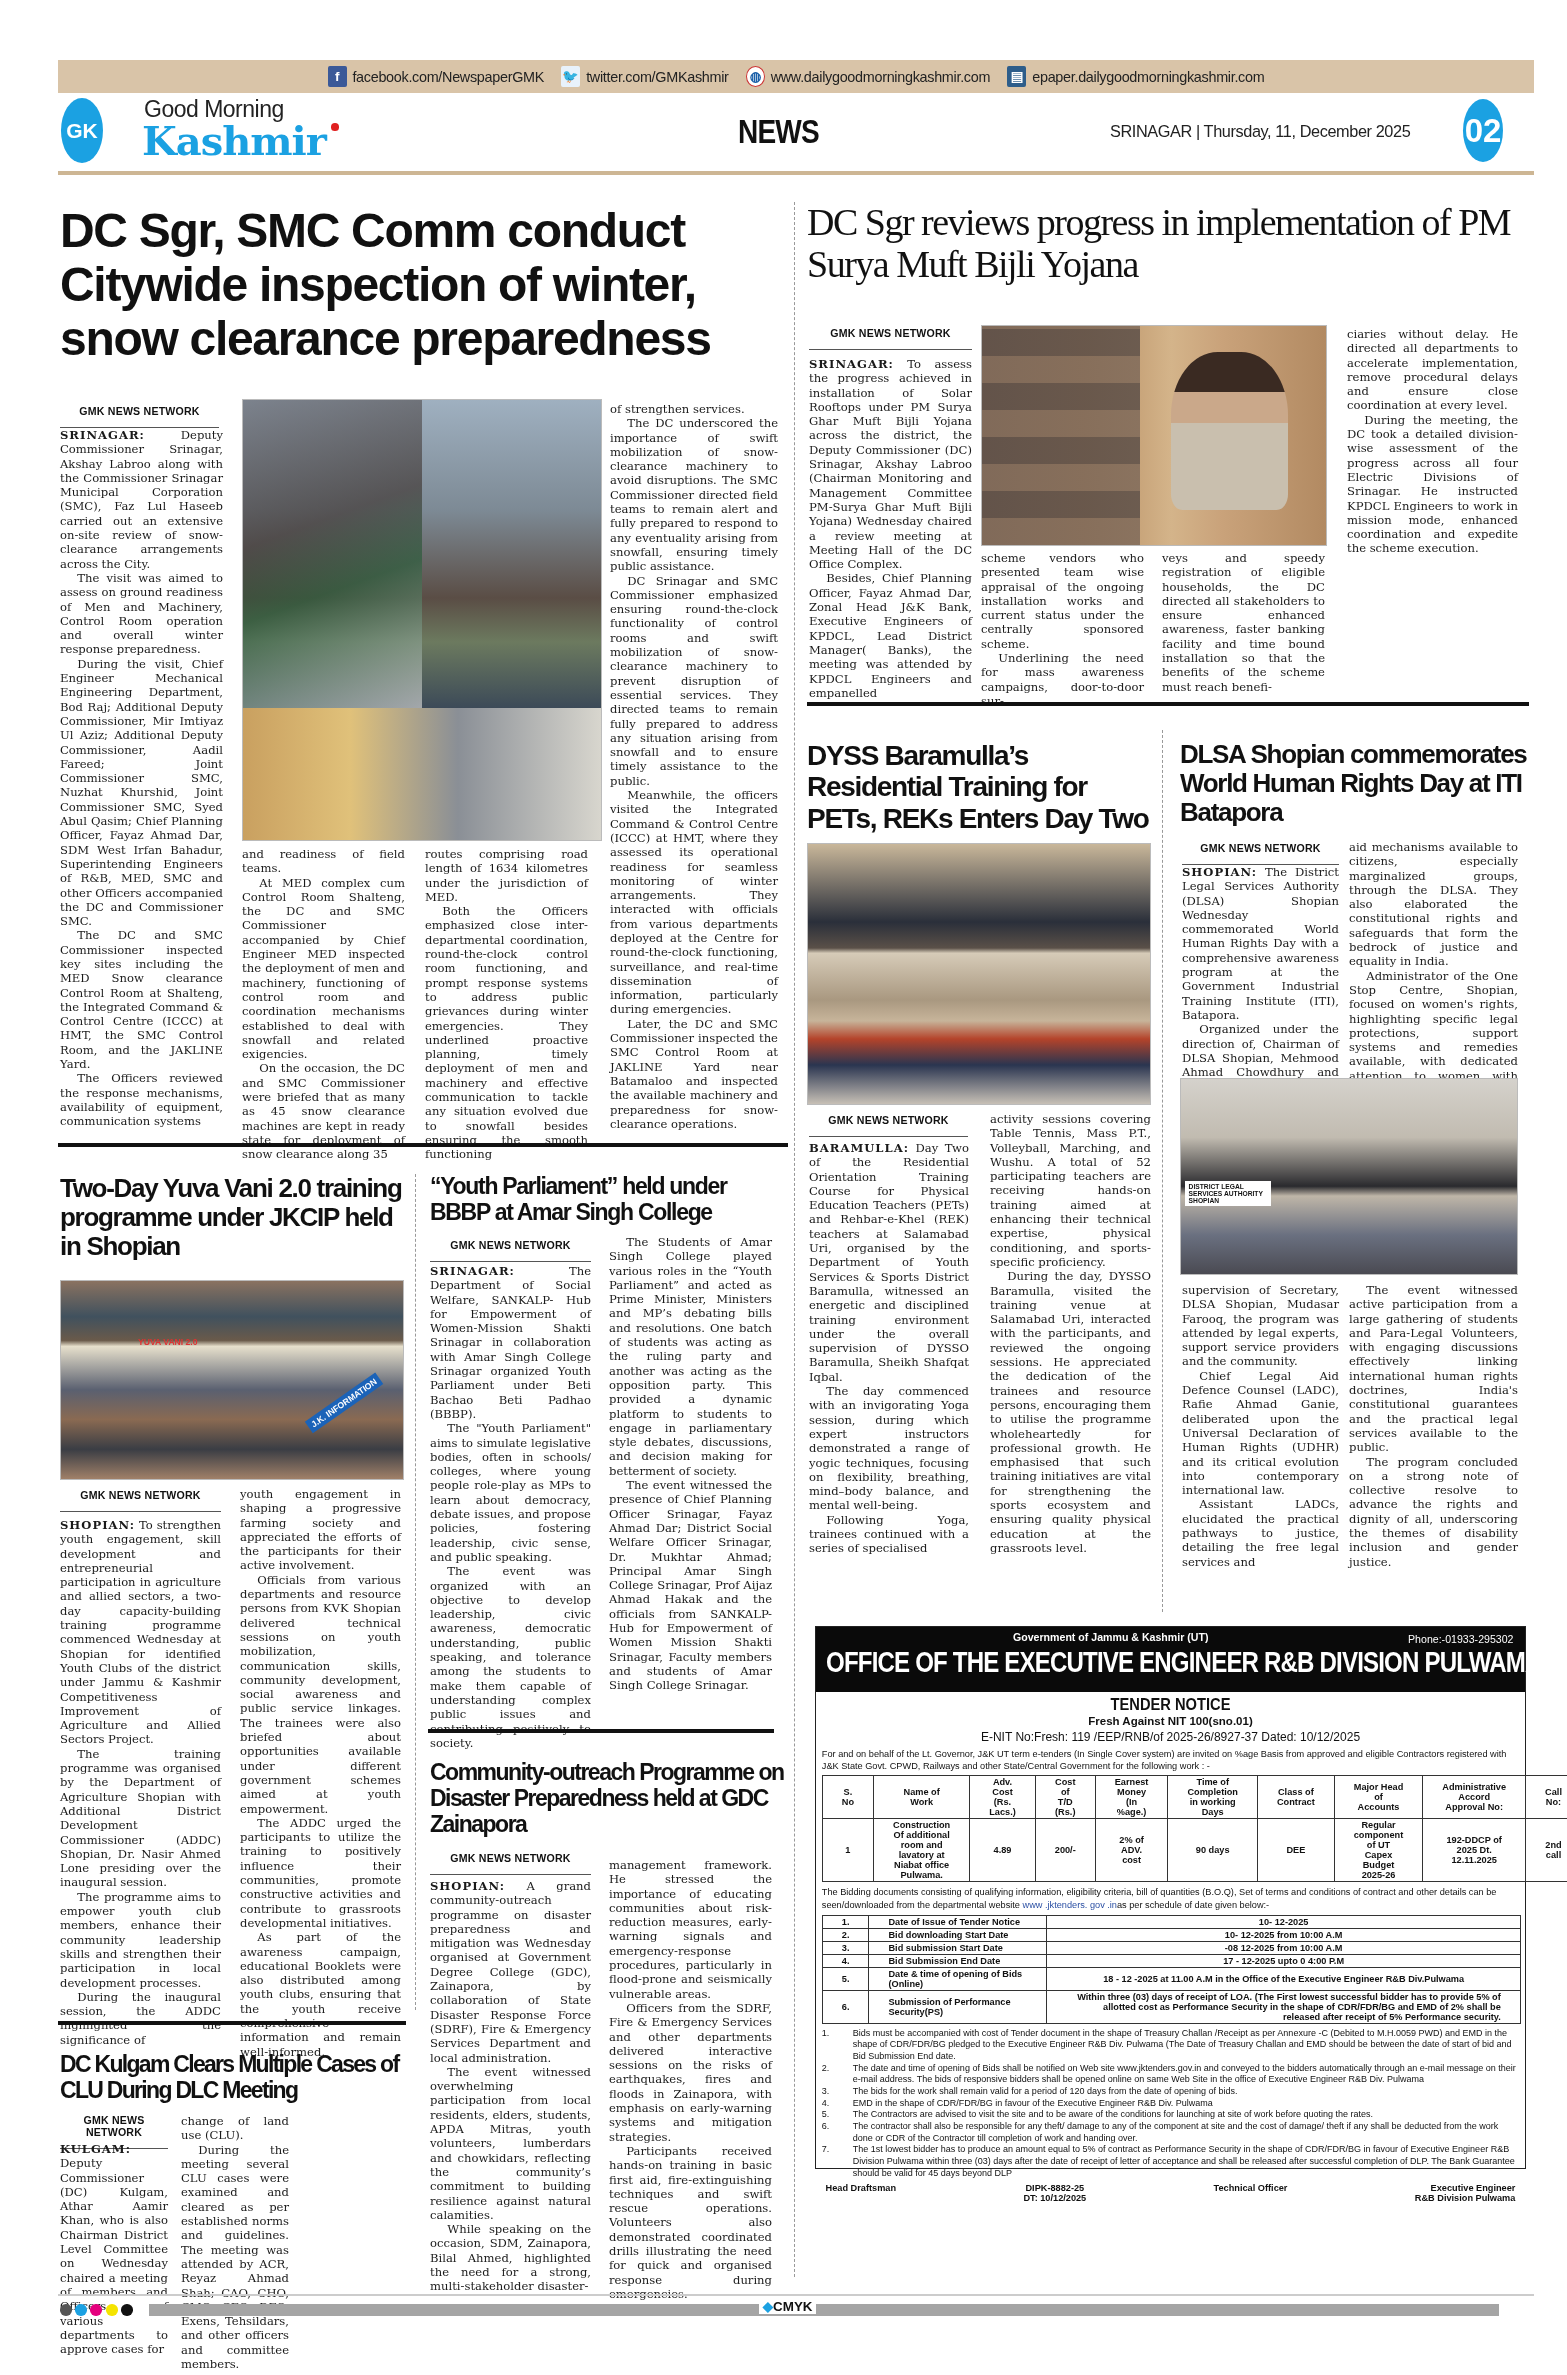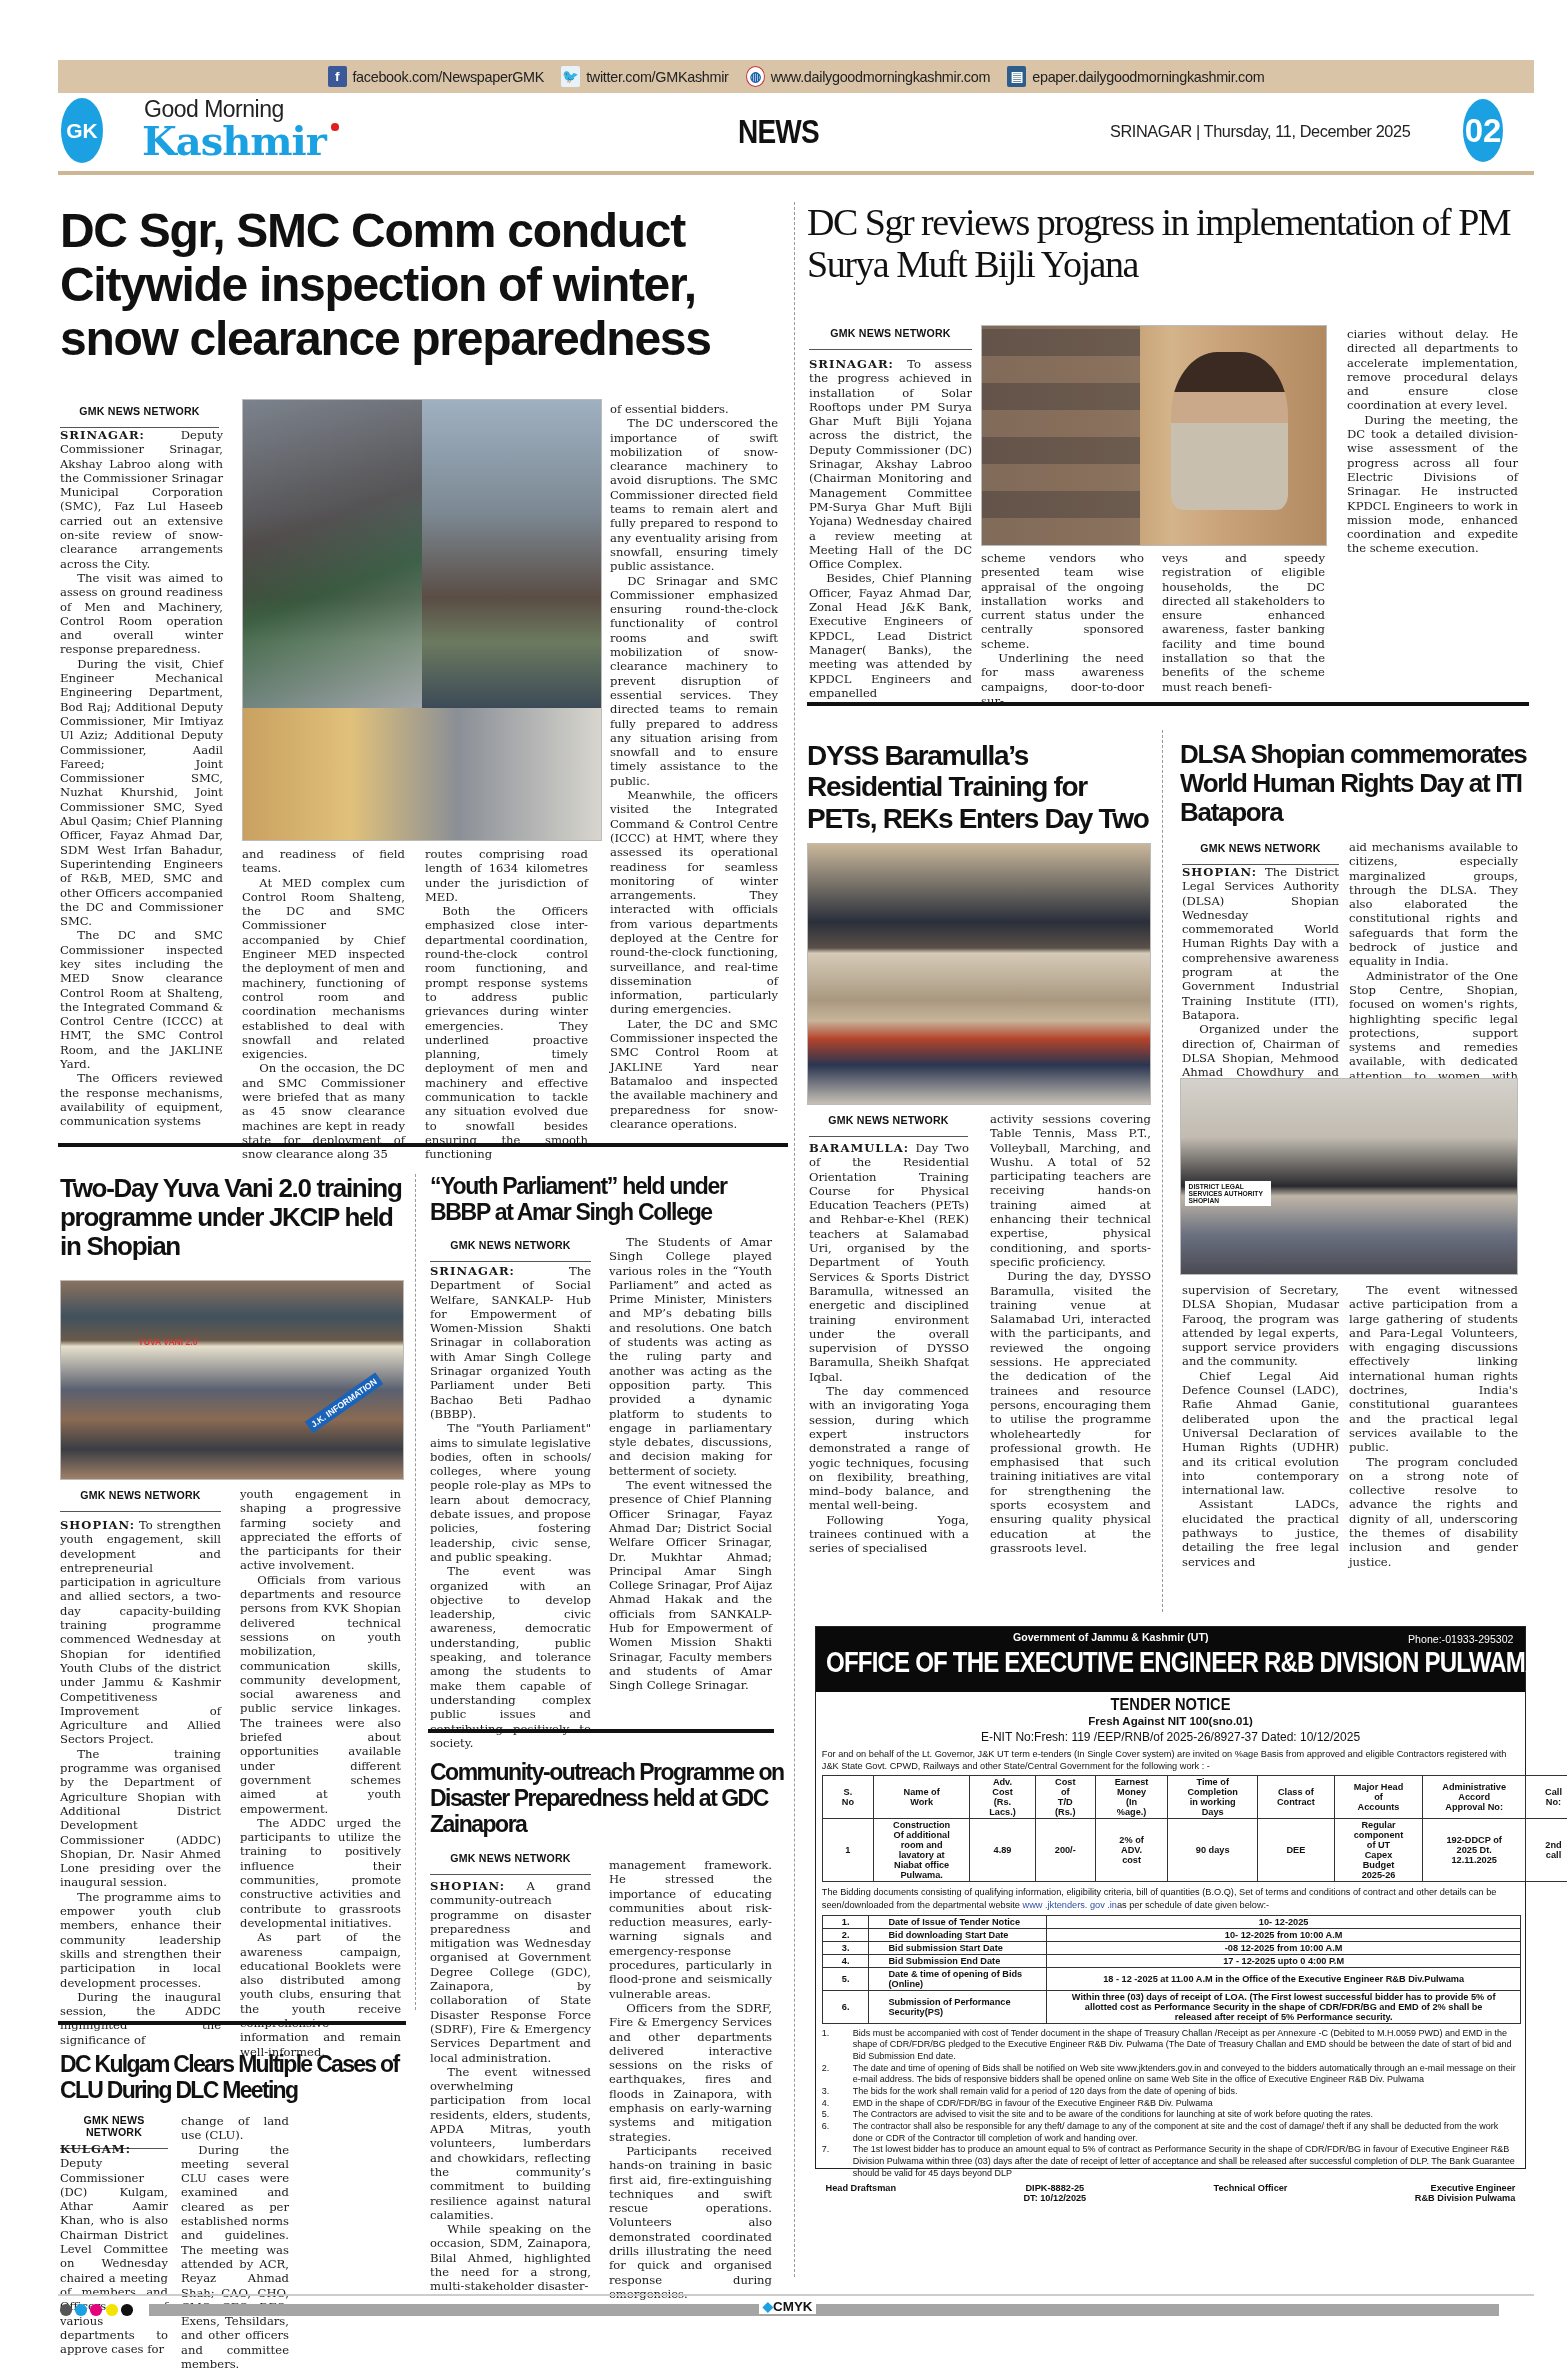--- a/index.html
+++ b/index.html
@@ -85,21 +85,21 @@
 <div class="abs col" style="left:242px;top:847px;width:163px;">
   <p class="first">and readiness of field teams.</p>
   <p>At MED complex cum Control Room Shalteng, the DC and SMC Commissioner accompanied by Chief Engineer MED inspected the deployment of men and machinery, functioning of control room and coordination mechanisms established to deal with snowfall and related exigencies.</p>
   <p>On the occasion, the DC and SMC Commissioner were briefed that as many as 45 snow clearance machines are kept in ready state for deployment of snow clearance along 35</p>
 </div>
 <div class="abs col" style="left:425px;top:847px;width:163px;">
   <p class="first">routes comprising road length of 1634 kilometres under the jurisdiction of MED.</p>
   <p>Both the Officers emphasized close inter-departmental coordination, round-the-clock control room functioning, and prompt response systems to address public grievances during winter emergencies. They underlined proactive planning, timely deployment of men and machinery and effective communication to tackle any situation evolved due to snowfall besides ensuring the smooth functioning</p>
 </div>
 <div class="abs col" style="left:610px;top:402px;width:168px;">
-  <p class="first">of essential bidders.</p>
+  <p class="first">of strengthen services.</p>
   <p>The DC underscored the importance of swift mobilization of snow-clearance machinery to avoid disruptions. The SMC Commissioner directed field teams to remain alert and fully prepared to respond to any eventuality arising from snowfall, ensuring timely public assistance.</p>
   <p>DC Srinagar and SMC Commissioner emphasized ensuring round-the-clock functionality of control rooms and swift mobilization of snow-clearance machinery to prevent disruption of essential services. They directed teams to remain fully prepared to address any situation arising from snowfall and to ensure timely assistance to the public.</p>
   <p>Meanwhile, the officers visited the Integrated Command &amp; Control Centre (ICCC) at HMT, where they assessed its operational readiness for seamless monitoring of winter arrangements. They interacted with officials from various departments deployed at the Centre for round-the-clock functioning, surveillance, and real-time dissemination of information, particularly during emergencies.</p>
   <p>Later, the DC and SMC Commissioner inspected the SMC Control Room at JAKLINE Yard near Batamaloo and inspected the available machinery and preparedness for snow-clearance operations.</p>
 </div>
 <div class="abs rule" style="left:58px;top:1143px;width:730px;"></div>
 <div class="abs vdash" style="left:794px;top:202px;height:2075px;"></div>
 
 <div class="abs h-serif" style="left:807px;top:202px;width:730px;font-size:38px;">DC Sgr reviews progress in implementation of PM Surya Muft Bijli Yojana</div>
 <div class="abs byline" style="left:809px;top:327px;width:163px;">GMK NEWS NETWORK</div>
@@ -282,21 +282,21 @@
           <td style="text-align: center;">17 - 12-2025 upto 0 4:00 P.M</td>
         </tr>
         <tr>
           <td style="text-align: center; width: 21px;">5.</td>
           <td style="text-align: left; width: 178px;">Date &amp; time of opening of Bids (Online)</td>
           <td style="text-align: center;">18 - 12 -2025 at 11.00 A.M in the Office of the Executive Engineer R&amp;B Div.Pulwama</td>
         </tr>
         <tr>
           <td style="text-align: center; width: 21px;">6.</td>
           <td style="text-align: left; width: 178px;">Submission of Performance Security(PS)</td>
-          <td style="text-align: center;">Within three (03) days of receipt of LOA. (The First lowest successful bidder has to provide 5% of allotted cost as Performance Security in the shape of CDR/FDR/BG and EMD of 2% shall be released after receipt of 5% Performance security.</td>
+          <td style="text-align: right;">Within three (03) days of receipt of LOA. (The First lowest successful bidder has to provide 5% of allotted cost as Performance Security in the shape of CDR/FDR/BG and EMD of 2% shall be released after receipt of 5% Performance security.</td>
         </tr>
       </tbody>
   </table>
   <div id="conditions" style="font-size:9px;padding:3.8px 5.8px 0;line-height:1.3">
       <div style="display: flex;">
         <span style="width: 31px; flex: 0 0 auto;">1.</span>
         <span>Bids must be accompanied with cost of Tender document in the shape of Treasury Challan /Receipt as per Annexure -C (Debited to M.H.0059 PWD) and EMD in the shape of CDR/FDR/BG pledged to the Executive Engineer R&amp;B Div. Pulwama (The Date of Treasury Challan and EMD should be between the date of start of bid and Bid Submission End date.</span>
       </div>
       <div style="display: flex;">
         <span style="width: 31px; flex: 0 0 auto;">2.</span>

